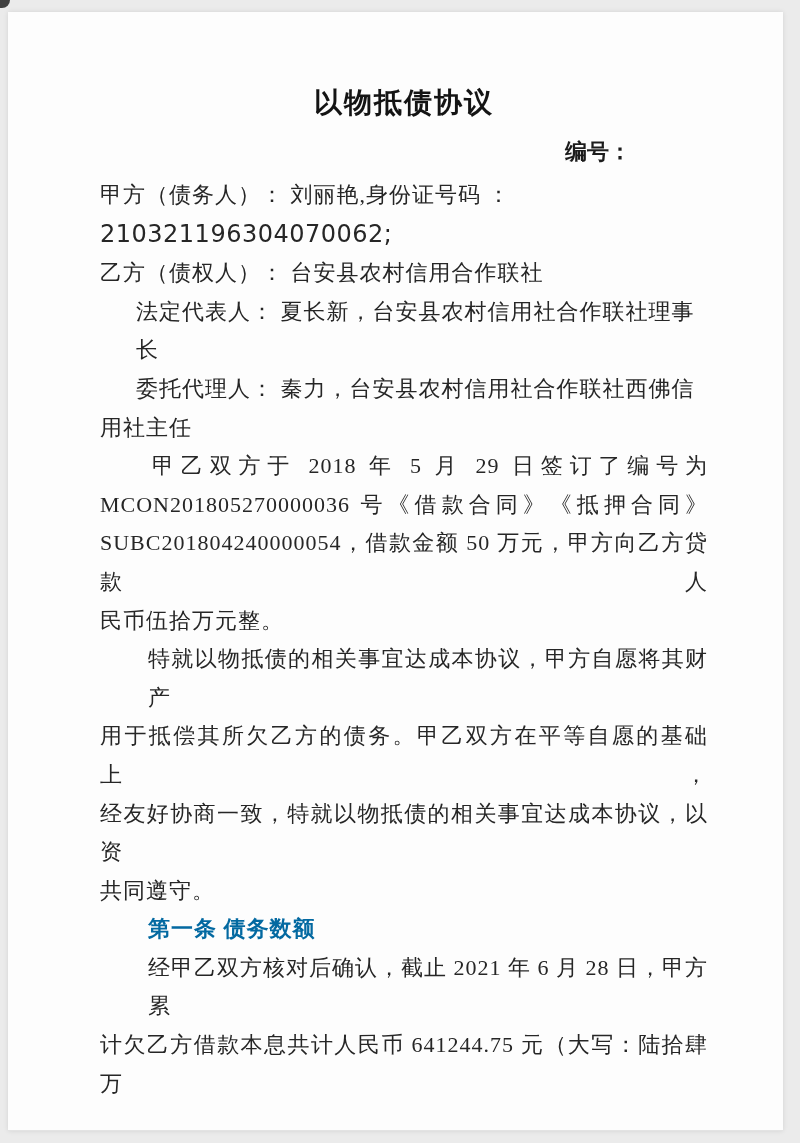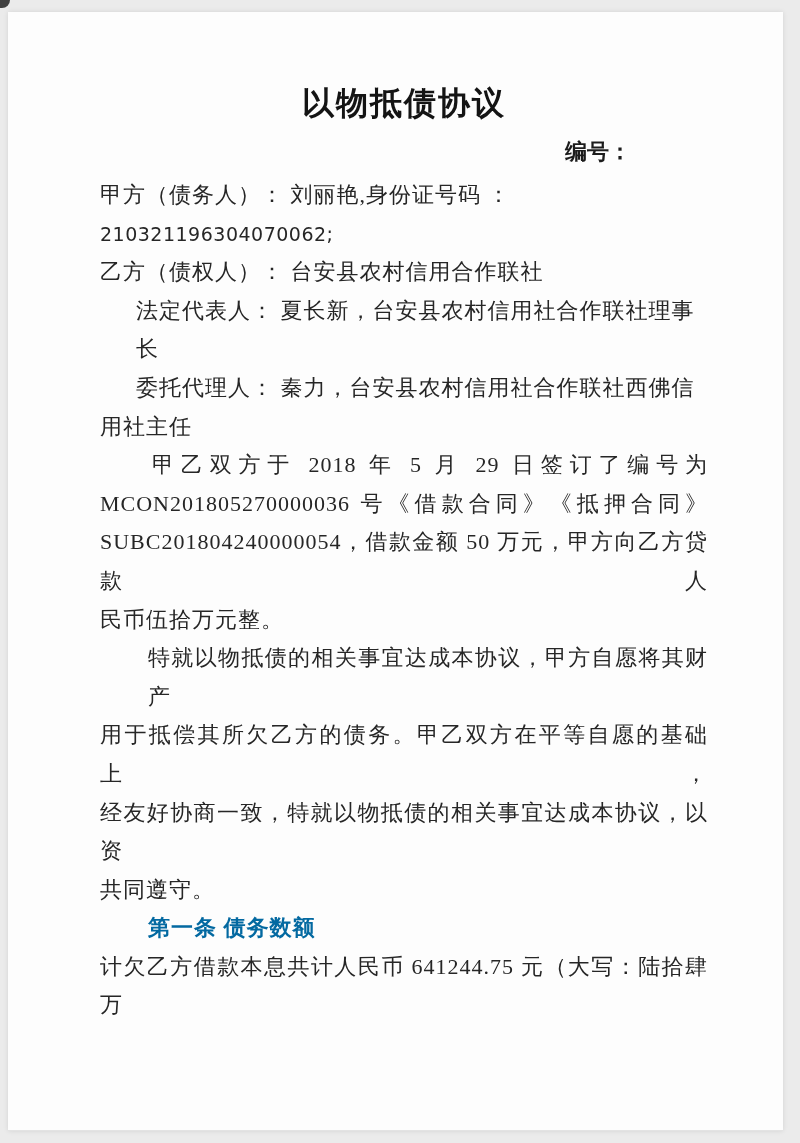--- a/index.html
+++ b/index.html
@@ -24,21 +24,21 @@
     border-radius:0 0 9px 0;
     opacity:.9;
   }
   .content{
     padding:74px 75px 0 92px; 
   }
   .title{
     text-align:center;
     font-family:"Liberation Sans","DejaVu Sans",sans-serif;
     font-weight:700;
-    font-size:32px;line-height:34px;
+    font-size:28px;line-height:34px;
     letter-spacing:2px;
     color:#141414;
   }
   .corner-number{
     position:absolute;left:703px;top:88px;
     font-family:"Liberation Sans","DejaVu Sans",sans-serif;
     font-weight:700;font-size:27px;line-height:30px;
     color:#1c1c1c;
     transform:rotate(-2deg);
     letter-spacing:1px;
@@ -65,21 +65,21 @@
   .bold{
     font-weight:700;
     color:#0369a1;
   }
   .ind36{padding-left:36px;}
   .ind48{padding-left:48px;}
   .ind50{padding-left:50px;}
   .ind52{padding-left:52px;}
   .idnum{
     font-family:"DejaVu Sans","Liberation Sans",sans-serif;
-    font-size:19px;
+    font-size:24px;
     letter-spacing:0.5px;
   }
 </style>
 </head>
 <body>
 
 <div class="canvas">
   <div class="corner-artifact"></div>
 
   <div class="corner-number">72</div>
@@ -99,19 +99,20 @@
         <div class="ln">用社主任</div>
         <div class="ln ind52 fill">甲乙双方于 2018 年 5 月 29 日签订了编号为</div>
         <div class="ln fill">MCON201805270000036 号《借款合同》《抵押合同》</div>
         <div class="ln fill">SUBC201804240000054，借款金额 50 万元，甲方向乙方贷款人</div>
         <div class="ln">民币伍拾万元整。</div>
         <div class="ln ind48 fill">特就以物抵债的相关事宜达成本协议，甲方自愿将其财产</div>
         <div class="ln fill">用于抵偿其所欠乙方的债务。甲乙双方在平等自愿的基础上，</div>
         <div class="ln fill">经友好协商一致，特就以物抵债的相关事宜达成本协议，以资</div>
         <div class="ln">共同遵守。</div>
         <div class="ln ind48 bold">第一条 债务数额</div>
+        <div class="ln ind48 fill">经甲乙双方核对后确认，截止 2021 年 6 月 28 日，甲方累</div>
         <div class="ln fill">计欠乙方借款本息共计人民币 641244.75 元（大写：陆拾肆万</div>
 
       </div>
 
     </div>
   </div>
 </div>
 
 </body></html>

